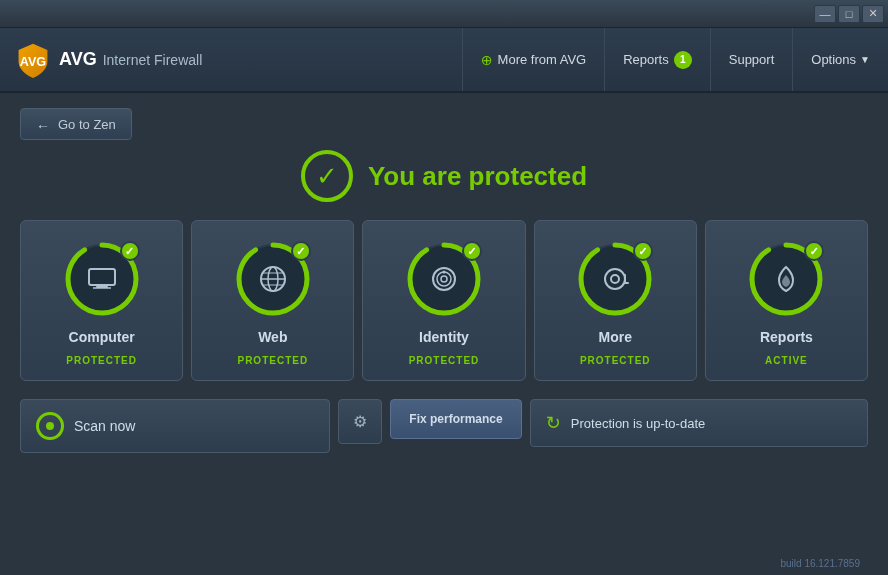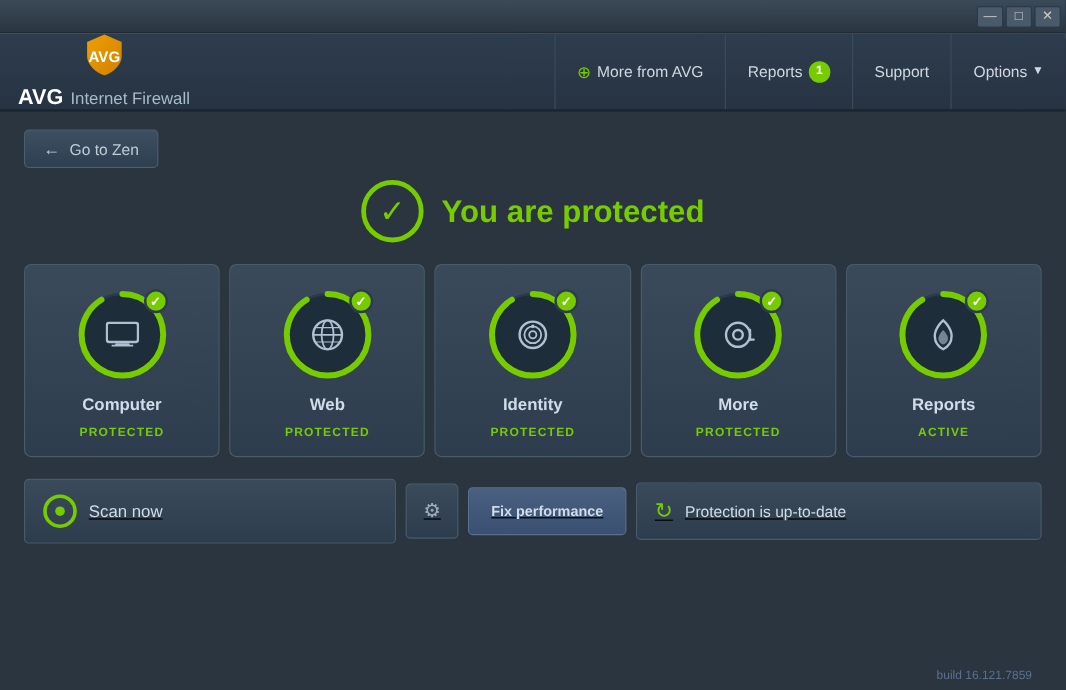--- a/index.html
+++ b/index.html
@@ -229,22 +229,21 @@
       color: #77cc00;
       font-size: 10px;
       font-weight: bold;
       letter-spacing: 1px;
     }
 
     
     .action-bar {
       display: flex;
       gap: 8px;
-      align-items: center;
-      text-decoration: underline;
+      align-items: flex-start;
     }
     .scan-btn {
       flex: 1.1;
       background: linear-gradient(to bottom, #3a4a5a, #2e3d4e);
       border: 1px solid #4a5a6a;
       border-radius: 4px;
       color: #d0dce8;
       font-size: 14px;
       padding: 12px 15px;
       display: flex;
@@ -320,21 +319,20 @@
       right: 28px;
       color: #5a7090;
       font-size: 10px;
     }
 
     
     .avg-logo {
       display: flex;
       align-items: center;
       gap: 8px;
-      flex-direction: column;
     }
     .avg-shield {
       width: 36px;
       height: 36px;
     }
   </style>
 </head>
 <body>
 
 <div class="titlebar">

